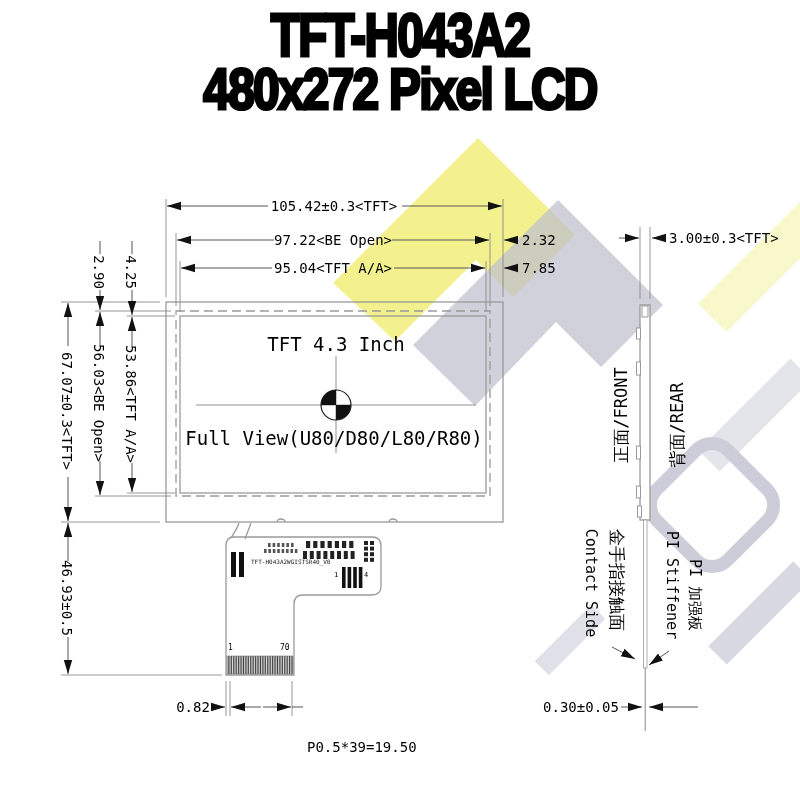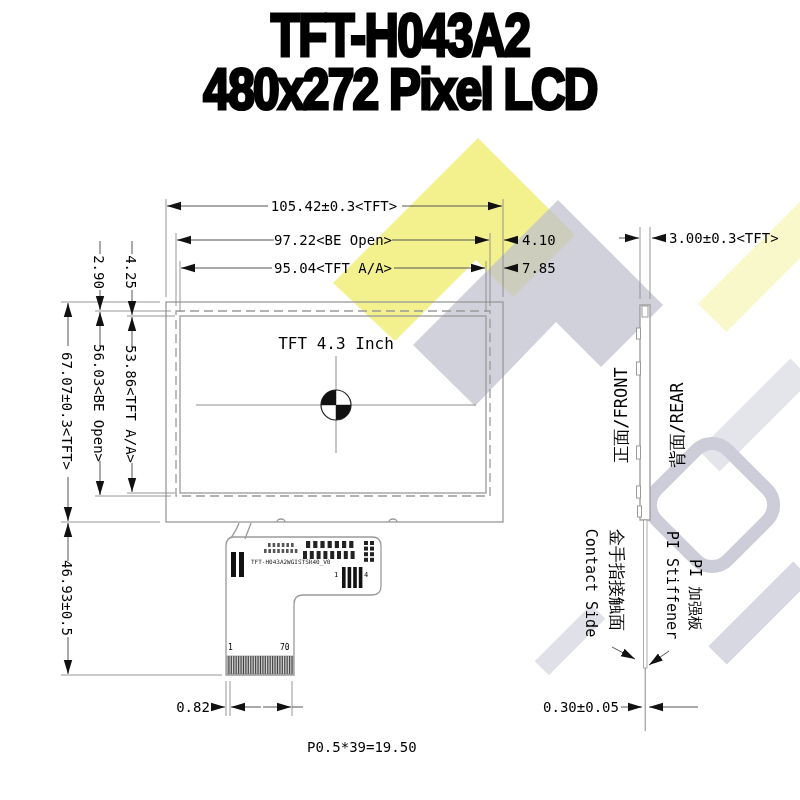--- a/index.html
+++ b/index.html
@@ -10,21 +10,21 @@
          font-family:"Liberation Sans",sans-serif;font-weight:700;line-height:1;
          -webkit-text-stroke:3px #000;letter-spacing:-2px;z-index:3;}
   #title1{top:6px;font-size:58px;transform:scale(.82,1.06);}
   #title2{top:62px;font-size:55px;transform:scale(.87,1.06);}
   
   .lbl{position:absolute;font:14px "DejaVu Sans Mono",monospace;color:#000;
        white-space:nowrap;z-index:3;line-height:1;}
   .ctr{transform:translate(-50%,-50%);}
   .r90{transform:translate(-50%,-50%) rotate(90deg);}
   .r-90{transform:translate(-50%,-50%) rotate(-90deg);}
-  .screen{font-size:16px;}
+  .screen{font-size:19px;}
   .tiny6{font-size:6px;color:#222;}
   .tiny8{font-size:8px;}
   .tiny7{font-size:7px;}
   .f15{font-size:15px;}
   .f17{font-size:17px;}
   svg{position:absolute;left:0;top:0;z-index:1;}
 </style>
 </head>
 <body>
 
@@ -189,24 +189,25 @@
       <line x1="666" y1="238" x2="652" y2="238" marker-end="url(#arr)"></line>
       <line x1="612" y1="647" x2="635" y2="659" marker-end="url(#arr)"></line>
       <line x1="669" y1="651" x2="649" y2="665" marker-end="url(#arr)"></line>
     </g>
   </svg>
 
   <div class="title" id="title1">TFT-H043A2</div>
   <div class="title" id="title2">480x272 Pixel LCD</div>
 
   <div class="lbl ctr screen" style="left:336px;top:344px">TFT 4.3 Inch</div>
+  <div class="lbl ctr screen" style="left:334px;top:438px">Full View(U80/D80/L80/R80)</div>
 
   <div class="lbl ctr" style="left:334px;top:206px">105.42±0.3&lt;TFT&gt;</div>
   <div class="lbl ctr" style="left:333px;top:240px">97.22&lt;BE Open&gt;</div>
-  <div class="lbl" style="left:522px;top:233px">4.10</div>
+  <div class="lbl" style="left:522px;top:233px">2.32</div>
   <div class="lbl ctr" style="left:333px;top:268px">95.04&lt;TFT A/A&gt;</div>
   <div class="lbl" style="left:522px;top:261px">7.85</div>
   <div class="lbl" style="left:669px;top:231px">3.00±0.3&lt;TFT&gt;</div>
 
   <div class="lbl r90" style="left:131px;top:272px">4.25</div>
   <div class="lbl r90" style="left:99px;top:272px">2.90</div>
   <div class="lbl r90" style="left:67px;top:411px">67.07±0.3&lt;TFT&gt;</div>
   <div class="lbl r90" style="left:99px;top:403px">56.03&lt;BE Open&gt;</div>
   <div class="lbl r90" style="left:131px;top:404px">53.86&lt;TFT A/A&gt;</div>
   <div class="lbl r90" style="left:67px;top:598px">46.93±0.5</div>

